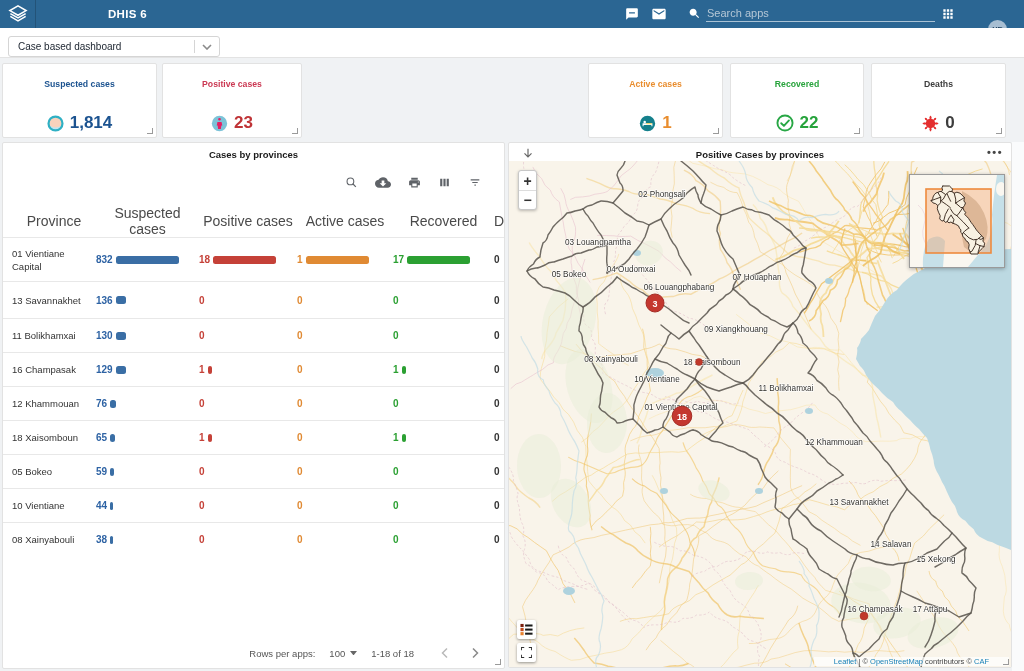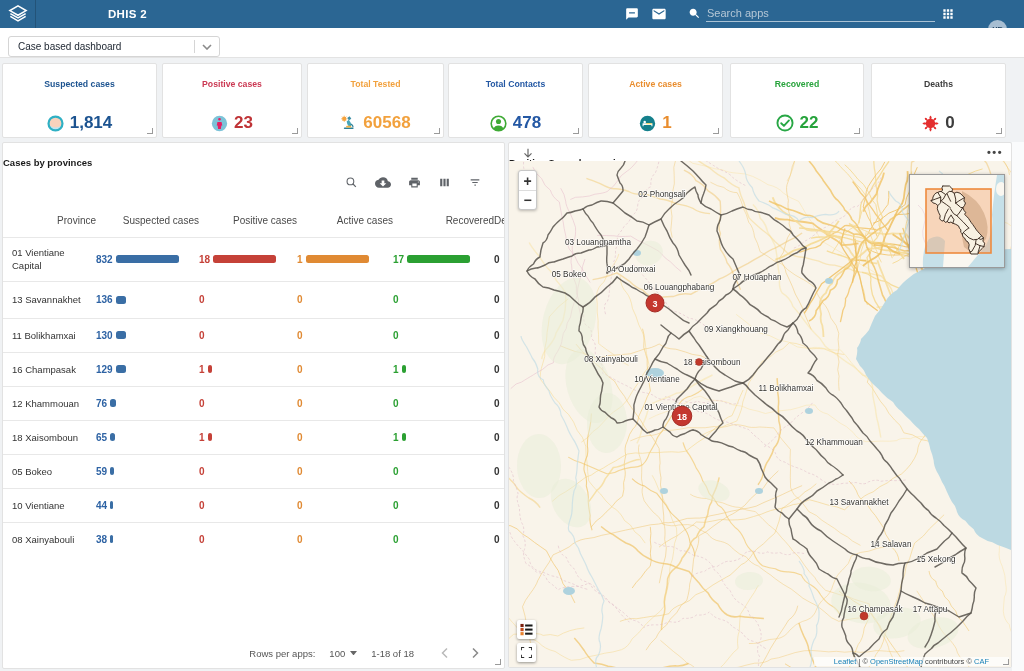--- a/index.html
+++ b/index.html
@@ -21,25 +21,25 @@
 .card{position:absolute;top:5px;height:75px;background:#fff;border:1px solid #e2e2e2;border-radius:2px}
 .card .ct{text-align:center;font-size:8.7px;font-weight:bold;margin-top:15px}
 .card .cv{display:flex;align-items:center;justify-content:center;margin-top:24px;gap:6px}
 .card .num{font-size:17px;font-weight:bold}
 .rsz{position:absolute;right:3px;bottom:3px;width:6px;height:6px;border-right:1.5px solid #9a9a9a;border-bottom:1.5px solid #9a9a9a}
 
 .panels{position:relative}
 .panel{position:absolute;background:#fff;border:1px solid #e2e2e2;border-radius:2px}
 #tablepanel{left:2px;top:0;width:503px;height:527px;overflow:hidden}
 #mappanel{left:508px;top:0;width:504px;height:526px}
-.ptitle{text-align:left;font-weight:bold;font-size:9.5px;color:#1a1a1a;padding-top:14px}
+.ptitle{text-align:center;font-weight:bold;font-size:9.5px;color:#1a1a1a;padding-top:6px}
 
 .toolbar{position:absolute;top:33px;right:22px;display:flex;gap:17px}
 table.dt{position:absolute;top:62px;left:0;width:503px;border-collapse:collapse;font-size:9.5px;color:#333}
-table.dt th{font-weight:normal;color:#4a4a4a;text-align:right;height:28px;font-size:10px}
+table.dt th{font-weight:normal;color:#4a4a4a;text-align:center;height:28px;font-size:14px}
 table.dt td{border-top:1px solid #e8e8e8;padding:0}
 .cellv{display:flex;align-items:center;gap:3px;font-weight:bold;font-size:10px}
 .bar{height:8px;border-radius:2.5px}
 .c-blue{color:#2e63a4}.c-red{color:#c54138}.c-org{color:#e08a33}.c-grn{color:#2ba032}.c-blk{color:#333}
 .b-blue{background:#3a6ea5}.b-red{background:#c54138}.b-org{background:#e08a33}.b-grn{background:#2ba032}
 .pager{position:absolute;bottom:9px;left:0;width:503px;display:flex;align-items:center;justify-content:flex-end;color:#555;font-size:9.5px;gap:14px;padding-right:26px}
 
 .maparea{position:absolute;left:0;top:18px;width:502px;height:506px;overflow:hidden}
 .mapctl{position:absolute;left:9px;top:9px;width:19px;background:#fff;border:1px solid #c8c8c8;border-radius:3px;box-shadow:0 1px 3px rgba(0,0,0,.25)}
 .mapctl .b{height:19px;display:flex;align-items:center;justify-content:center;font-size:14px;font-weight:bold;color:#333}
@@ -53,21 +53,21 @@
 <body>
 
 <div class="hdr">
   <div class="logo">
     <svg width="22" height="18" viewBox="0 0 24 20">
       <path d="M12 1 L21 6.2 L12 11.4 L3 6.2 Z" fill="none" stroke="#fff" stroke-width="1.7"></path>
       <path d="M3.5 9.5 L12 14.4 L20.5 9.5" fill="none" stroke="#fff" stroke-width="1.7"></path>
       <path d="M3.5 12.7 L12 17.6 L20.5 12.7" fill="none" stroke="#fff" stroke-width="1.7"></path>
     </svg>
   </div>
-  <div class="title">DHIS 2</div>
+  <div class="title">DHIS 6</div>
   <div class="hdr-right">
     <svg viewBox="0 0 24 24" style="position:absolute;left:625px;top:7px;width:14px;height:14px">
         <path d="M20 2H4c-1.1 0-2 .9-2 2v18l4-4h14c1.1 0 2-.9 2-2V4c0-1.1-.9-2-2-2zM7 9h10v2H7V9z" fill="#fff"></path>
       </svg>
     <svg viewBox="0 0 24 24" style="position:absolute;left:651px;top:6px;width:16px;height:16px">
         <path d="M20 4H4c-1.1 0-2 .9-2 2v12c0 1.1.9 2 2 2h16c1.1 0 2-.9 2-2V6c0-1.1-.9-2-2-2zm0 4l-8 5-8-5V6l8 5 8-5v2z" fill="#fff"></path>
       </svg>
     <svg viewBox="0 0 24 24" style="position:absolute;left:688px;top:7px;width:13px;height:13px">
         <path d="M15.5 14h-.79l-.28-.27C15.41 12.59 16 11.11 16 9.5 16 5.91 13.09 3 9.5 3S3 5.91 3 9.5 5.91 16 9.5 16c1.61 0 3.09-.59 4.23-1.57l.27.28v.79l5 4.99L20.49 19l-4.99-5z" fill="#fff"></path>
       </svg>
@@ -107,48 +107,20 @@
     </div>
 <div class="card" style="left:162px;width:140px">
 <div class="ct" style="color:#cb3953">Positive cases</div>
 <div class="cv">
         <svg width="17" height="17" viewBox="0 0 20 20">
           <circle cx="10" cy="10" r="9" fill="#7cc3d8"></circle>
           <path d="M10 3.4 a1.6 1.6 0 1 1 0 3.2 a1.6 1.6 0 1 1 0-3.2z" fill="#e41f63"></path>
           <path d="M7.6 8.2 h4.8 l0.9 4.2 h-1.1 l-0.6 4h-3.2 l-0.6-4 h-1.1z" fill="#e41f63"></path>
         </svg>
         <span class="num" style="color:#bf3336">23</span>
-      </div>
-<div class="rsz"></div>
-    </div>
-<div class="card" style="left:307px;width:137px">
-<div class="ct" style="color:#f2a13d">Total Tested</div>
-<div class="cv">
-        <svg width="17" height="17" viewBox="0 0 20 20">
-          <circle cx="5" cy="4.5" r="2.6" fill="#f6a23b"></circle>
-          <path d="M5 0.8 v1 M5 7.2 v1 M1.3 4.5 h1 M7.7 4.5 h1 M2.4 1.9 l.7.7 M6.9 6.4 l.7.7 M7.6 1.9 l-.7.7 M3.1 6.4 l-.7.7" stroke="#f6a23b" stroke-width="0.9"></path>
-          <path d="M8.5 3.5 l2.8-2 2 2.8 -2.8 2z" fill="#3b8ea5"></path>
-          <path d="M10.3 5.5 l1.8 2.6 q1.6 2.6 1.2 4.4 l-2.2 1.1 q-1.9-1.1-2.6-3.3 l-0.6-2.6z" fill="#47a5b8"></path>
-          <rect x="4.5" y="14.6" width="11.5" height="1.9" rx="0.9" fill="#2e7f95"></rect>
-          <rect x="7.2" y="12.6" width="6" height="2.2" rx="1" fill="#f1b13e"></rect>
-          <path d="M12.8 10.5 a4.4 4.4 0 0 1 2.6 4" fill="none" stroke="#2e7f95" stroke-width="1.4"></path>
-        </svg>
-        <span class="num" style="color:#f2a13d">60568</span>
-      </div>
-<div class="rsz"></div>
-    </div>
-<div class="card" style="left:448px;width:135px">
-<div class="ct" style="color:#2458a4">Total Contacts</div>
-<div class="cv">
-        <svg width="17" height="17" viewBox="0 0 20 20">
-          <circle cx="10" cy="10" r="8.6" fill="#fff" stroke="#3faa35" stroke-width="1.9"></circle>
-          <circle cx="10" cy="7.6" r="3" fill="#3faa35"></circle>
-          <path d="M3.9 16.3 a6.6 6.6 0 0 1 12.2 0 a8.6 8.6 0 0 1 -12.2 0z" fill="#3faa35"></path>
-        </svg>
-        <span class="num" style="color:#2458a4">478</span>
       </div>
 <div class="rsz"></div>
     </div>
 <div class="card" style="left:588px;width:135px">
 <div class="ct" style="color:#e98d2e">Active cases</div>
 <div class="cv">
         <svg width="17" height="17" viewBox="0 0 20 20">
           <circle cx="10" cy="10" r="9" fill="#15808c"></circle>
           <circle cx="6.7" cy="8.2" r="1.5" fill="#fff"></circle>
           <path d="M4.2 13.2 v-3.4 h11.6 v3.4 h-1.2 v-1.4 H5.4 v1.4z" fill="#fff"></path>

